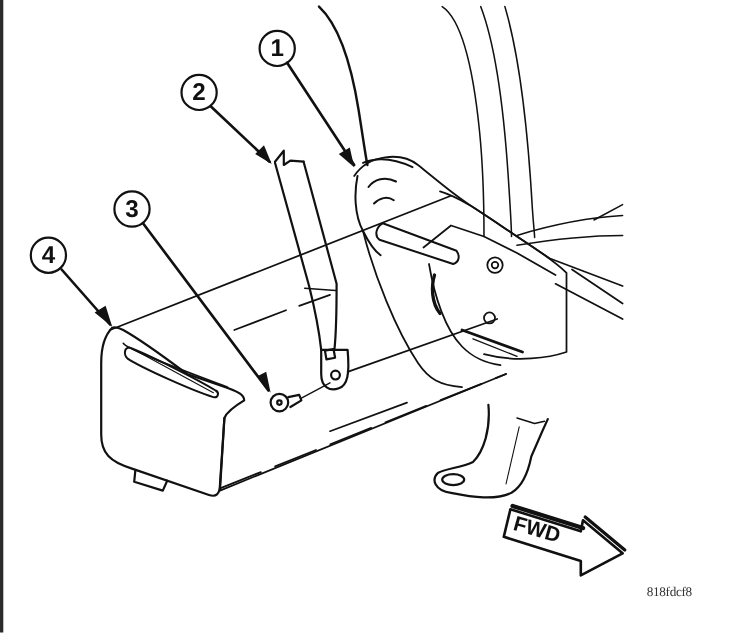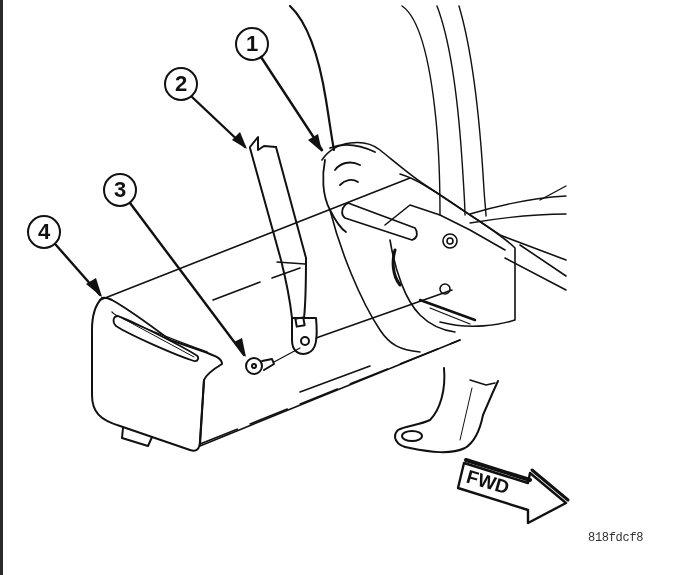--- a/index.html
+++ b/index.html
@@ -16,21 +16,21 @@
   .canvas { position: absolute; left: 0; top: 0; width: 684px; height: 575px; }
   .callout-label {
     position: absolute; width: 36px; height: 36px;
     display: flex; align-items: center; justify-content: center;
     font-weight: bold; font-size: 22px; color: #111;
     font-family: "Liberation Sans", sans-serif;
   }
   .fig-id {
     position: absolute; left: 588px; top: 531px;
     font-size: 12px; color: #333; letter-spacing: -0.3px;
-    font-family: Liberation Mono, monospace;
+    font-family: Liberation Serif, serif;
   }
   .fwd-text {
     position: absolute; left: 470px; top: 466px;
     font-size: 19px; font-weight: bold; color: #111;
     transform: rotate(16deg); transform-origin: left top;
     font-family: "Liberation Sans", sans-serif;
   }
 </style>
 </head>
 <body>

